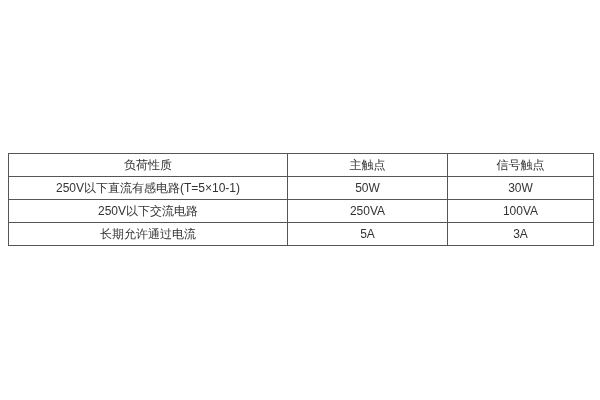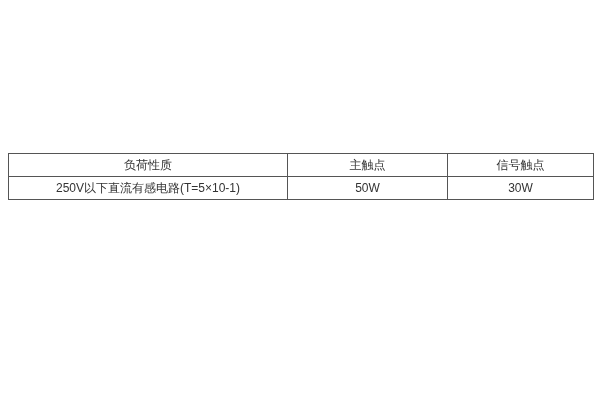--- a/index.html
+++ b/index.html
@@ -54,15 +54,25 @@
       <tr>
         <td>负荷性质</td>
         <td>主触点</td>
         <td>信号触点</td>
       </tr>
       <tr>
         <td>250V以下直流有感电路(T=5×10-1)</td>
         <td>50W</td>
         <td>30W</td>
       </tr>
+      <tr>
+        <td>250V以下交流电路</td>
+        <td>250VA</td>
+        <td>100VA</td>
+      </tr>
+      <tr>
+        <td>长期允许通过电流</td>
+        <td>5A</td>
+        <td>3A</td>
+      </tr>
     </tbody>
   </table>
 </div>
 
 </body></html>

